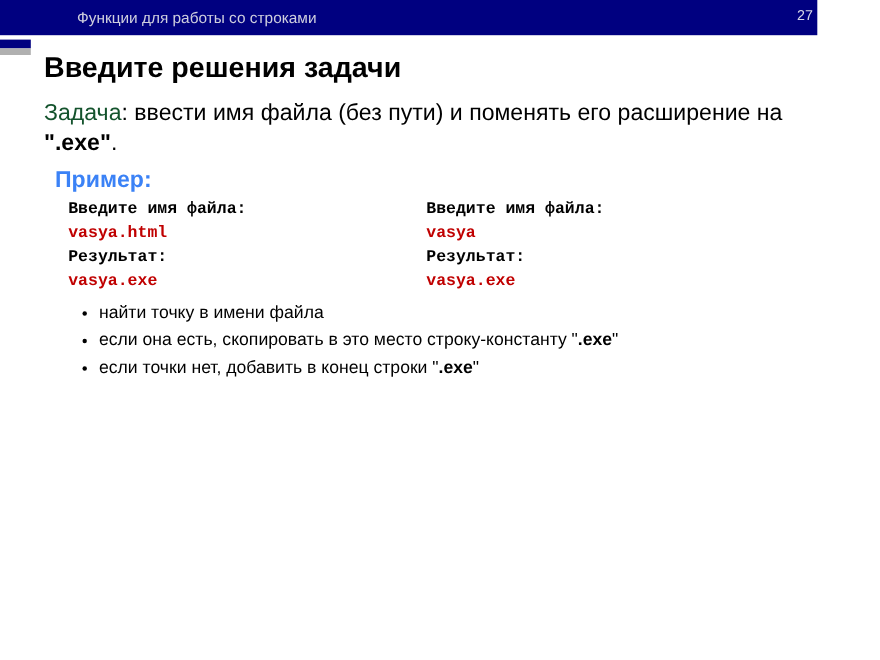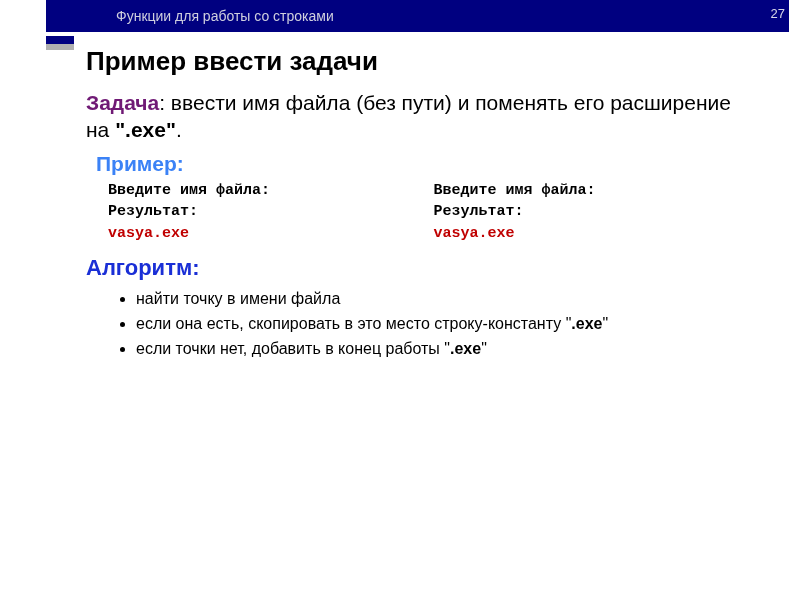--- a/index.html
+++ b/index.html
@@ -9,21 +9,20 @@
     height: 600px;
     background: #fff;
     font-family: Arial, Helvetica, sans-serif;
     overflow: hidden;
   }
   .slide {
     position: relative;
     width: 743px;
     height: 600px;
     box-sizing: border-box;
-    margin-left: 46px;
   }
   .topbar {
     position: relative;
     background: #000080;
     color: #cfcfde;
     height: 32px;
     display: flex;
     align-items: center;
     padding-left: 70px;
     font-size: 14px;
@@ -51,22 +50,22 @@
     font-size: 26px;
     font-weight: bold;
     color: #000;
   }
   .task-line {
     font-size: 21px;
     margin: 0 0 4px 0;
     line-height: 1.3;
   }
   .task-label {
-    color: #701a75;
-    font-weight: bold;
+    color: #14532d;
+    font-weight: normal;
   }
   .bold { font-weight: bold; }
   .example-label {
     color: #3b82f6;
     font-weight: bold;
     font-size: 21px;
     margin-left: 10px;
     display: block;
     margin-top: 8px;
   }
@@ -110,49 +109,50 @@
   <div class="corner-stripe stripe-blue" style="top:36px;height:8px;"></div>
   <div class="corner-stripe stripe-gray" style="top:44px;height:6px;"></div>
 
   <div class="topbar">
     <span>Функции для работы со строками</span>
     <span class="slide-number">27</span>
   </div>
 
   <div class="content">
 
-    <h1 class="title">Пример ввести задачи</h1>
+    <h1 class="title">Введите решения задачи</h1>
 
     <p class="task-line">
       <span class="task-label">Задача</span><span>: ввести имя файла (без пути) и поменять его расширение на </span><span class="bold">".exe"</span><span>.</span>
     </p>
 
     <span class="example-label">Пример:</span>
 
     <div class="cols">
       <div class="col">
         <div class="mono-bold">Введите имя файла:</div>
+        <div class="mono-red">vasya.html</div>
         <div class="mono-bold">Результат:</div>
         <div class="mono-red">vasya.exe</div>
       </div>
       <div class="col">
         <div class="mono-bold">Введите имя файла:</div>
+        <div class="mono-red">vasya</div>
         <div class="mono-bold">Результат:</div>
         <div class="mono-red">vasya.exe</div>
       </div>
     </div>
 
-    <div class="algo-label">Алгоритм:</div>
 
     <ul class="algo">
       <li>
         <span>найти точку в имени файла</span><span class="bold"></span><span></span>
       </li>
       <li>
         <span>если она есть, скопировать в это место строку-константу "</span><span class="bold">.exe</span><span>"</span>
       </li>
       <li>
-        <span>если точки нет, добавить в конец работы "</span><span class="bold">.exe</span><span>"</span>
+        <span>если точки нет, добавить в конец строки "</span><span class="bold">.exe</span><span>"</span>
       </li>
     </ul>
 
   </div>
 </div>
 
 </body></html>

